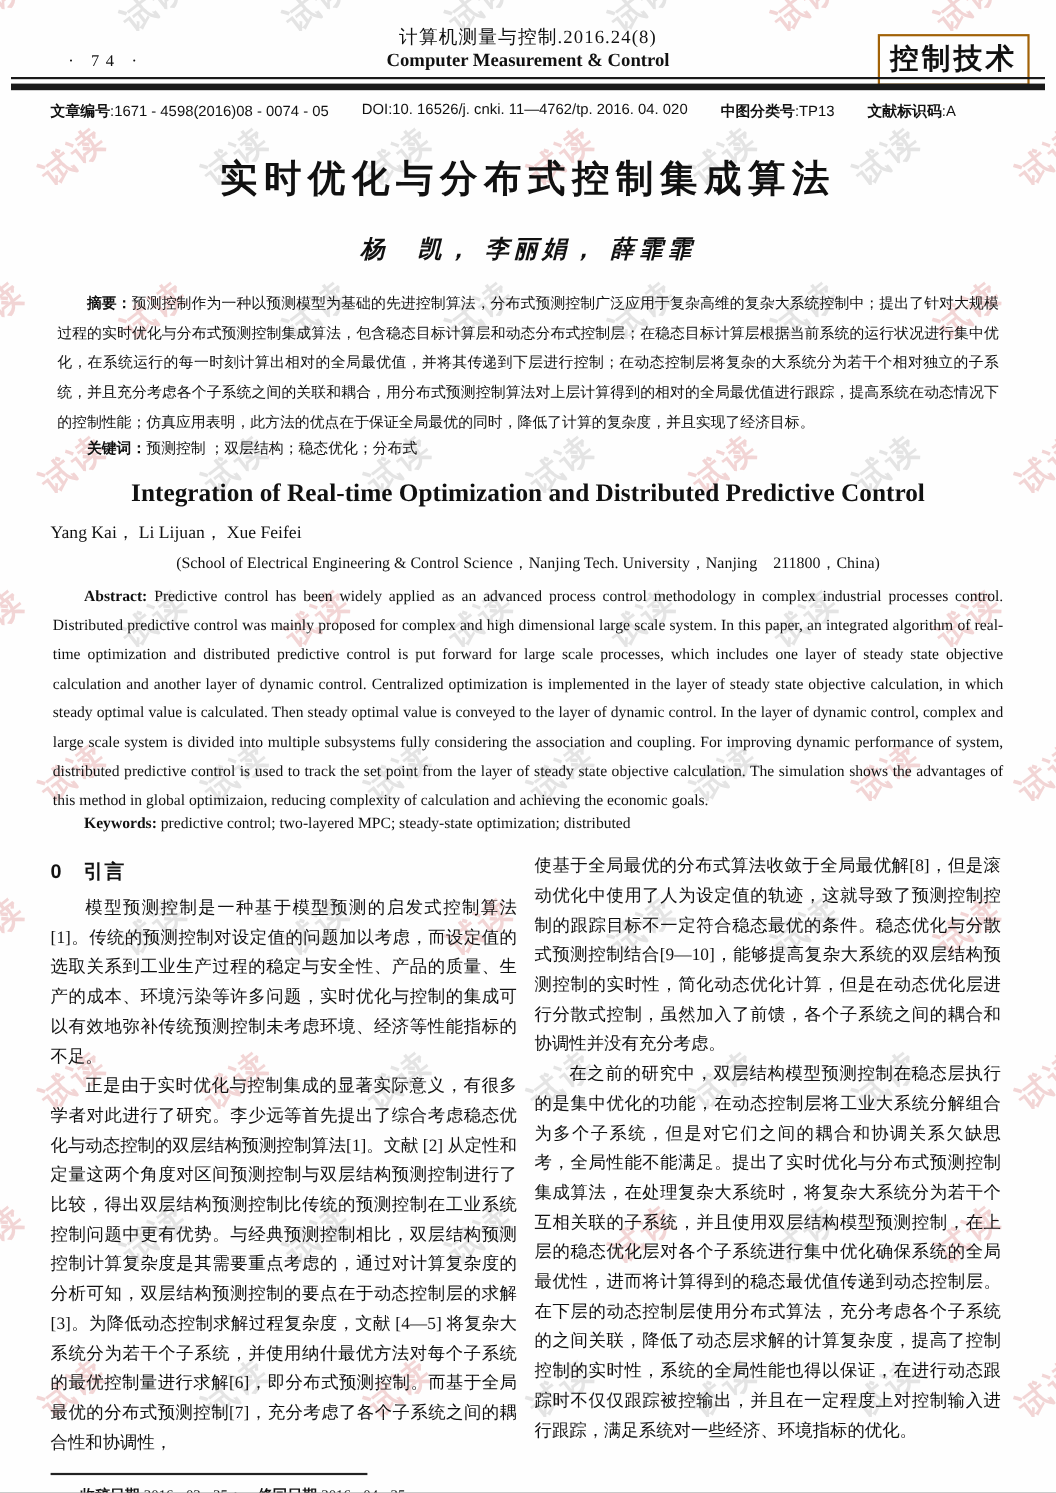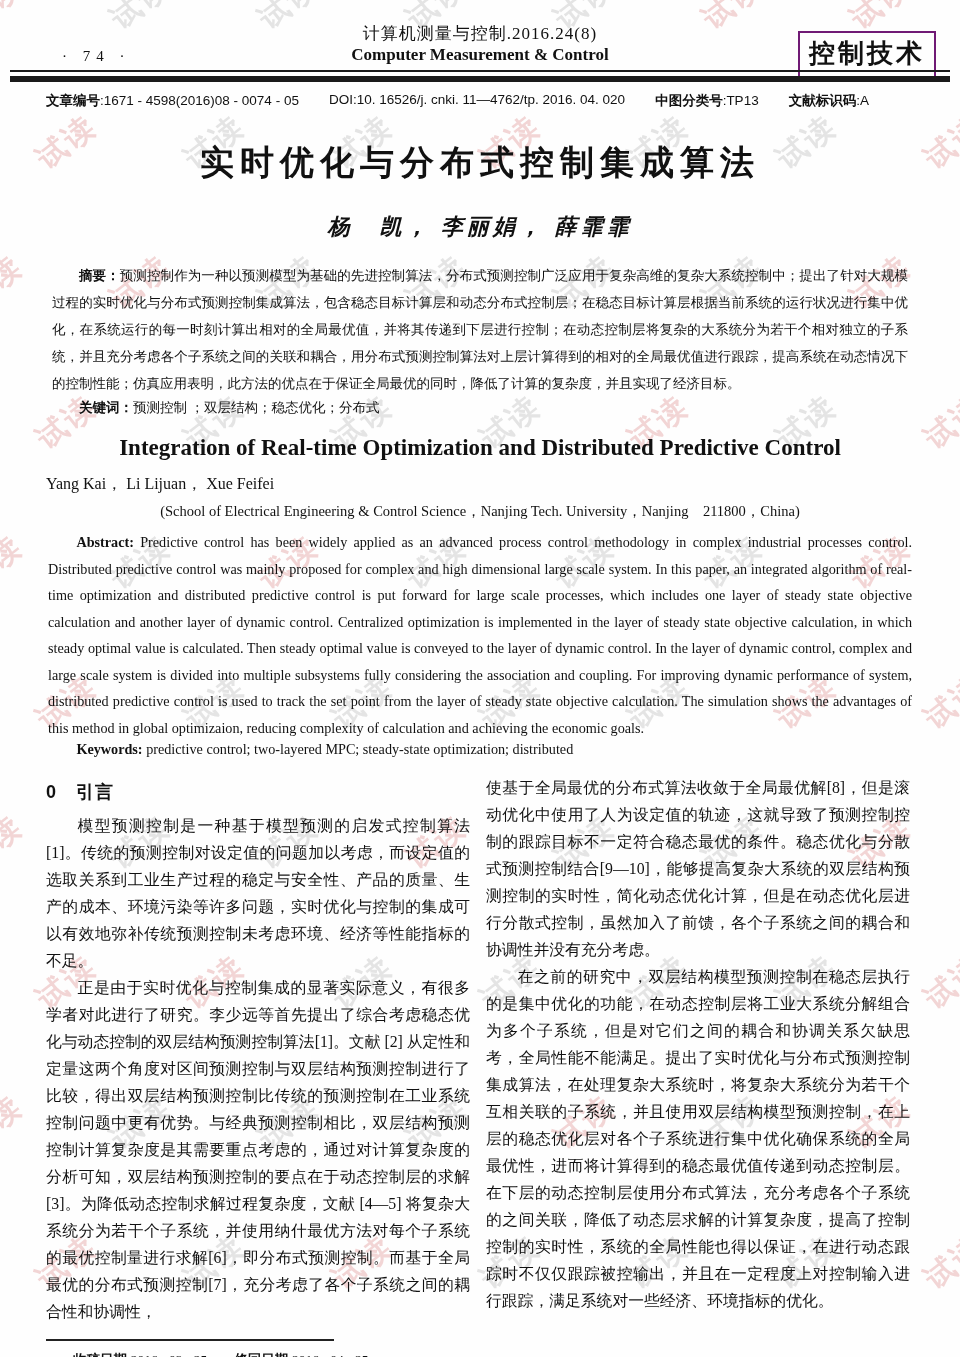--- a/index.html
+++ b/index.html
@@ -16,21 +16,21 @@
     transform:rotate(-38deg); color:rgba(178,178,178,0.34); white-space:nowrap;
   }
   .wm-pink { color:rgba(224,148,148,0.38); }
   
   .hdr { position:absolute; left:0; top:0; right:0; z-index:1; }
   .journal-cn { position:absolute; top:22px; left:0; right:0; text-align:center;
     font-size:17px; letter-spacing:1px; font-family:"Liberation Serif", serif; }
   .journal-en { position:absolute; top:45px; left:0; right:0; text-align:center;
     font-size:17px; font-weight:bold; font-family:"Liberation Serif", serif; }
   .page-num { position:absolute; top:48px; left:62px; font-size:15px; letter-spacing:6px; }
-  .badge { position:absolute; top:31px; right:24px; border:2px solid #701a75;
+  .badge { position:absolute; top:31px; right:24px; border:2px solid #a16207;
     padding:3px 9px 5px; font-size:26px; font-weight:bold; letter-spacing:3px;
     background:#fefefe; font-family:"Liberation Sans", sans-serif; }
   .rule-thin  { position:absolute; top:70px; left:10px; right:10px; height:2px; background:#1a1a1a; }
   .rule-thick { position:absolute; top:76px; left:10px; right:10px; height:6px; background:#1a1a1a; }
   
   .main { position:absolute; top:88px; left:0; right:0; z-index:1; padding:0 46px; }
   .meta-row { display:flex; gap:30px; font-size:13.5px; margin-top:4px;
     font-family:"Liberation Sans", sans-serif; white-space:nowrap; }
   .meta-row b { font-weight:bold; }
   .title-cn { text-align:center; font-size:34px; font-weight:bold; letter-spacing:6px;

